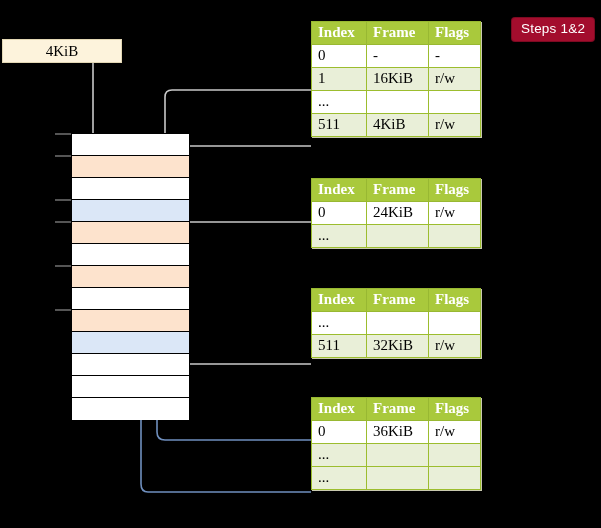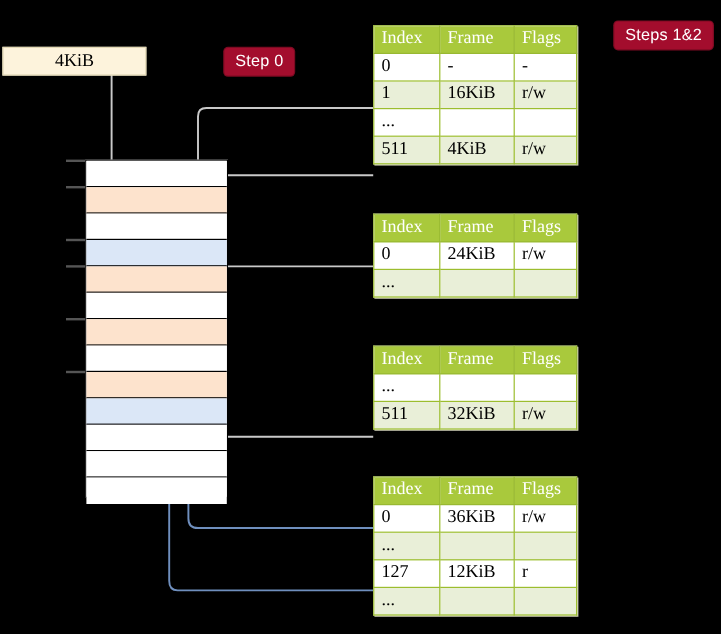--- a/index.html
+++ b/index.html
@@ -71,21 +71,21 @@
     font-size:15px;
     padding:2px 6px 3px 6px;
     height:19px;
     text-align:left;
     vertical-align:middle;
     box-sizing:border-box;
   }
   .ptable th{
     background:#a9c93c;
     color:#ffffff;
-    font-weight:normal;
+    font-weight:bold;
     border:1px solid #98b832;
   }
   .ptable tr.alt td{background:#e9efd8;}
   .ptable tr.plain td{background:#ffffff;}
   .ptable td.hl{background:#f7f7a6;}
   .col-idx{width:55px;}
   .col-frm{width:62px;}
   .col-flg{width:52px;}
 
   
@@ -122,21 +122,20 @@
     <path d="M190,222 L311,222" stroke="#c9c9c9" stroke-width="1.6" fill="none"></path>
     <path d="M190,222 L178,222 Q172,222 172,229 L172,262" stroke="#c9c9c9" stroke-width="1.6" fill="none" marker-end="url(#ag-down)"></path>
 
     <path d="M311,364 L170,364 Q160,364 160,356 L160,312" stroke="#c9c9c9" stroke-width="1.6" fill="none" marker-end="url(#ag-up)"></path>
 
     <path d="M311,440 L165,440 Q157,440 157,432 L157,332" stroke="#6f8fbe" stroke-width="1.6" fill="none" marker-end="url(#ab-up)"></path>
 
     <path d="M311,492 L148,492 Q141,492 141,484 L141,215" stroke="#6f8fbe" stroke-width="1.6" fill="none" marker-end="url(#ab-up)"></path>
   </svg>
 
-  <div class="badge" style="left:187px;top:40px;">Step 0</div>
   <div class="badge" style="left:512px;top:18px;">Steps 1&amp;2</div>
 
   <div class="pagebox" style="left:2px;top:39px;width:118px;">4KiB</div>
 
   <div class="tick" style="top:133px;"></div>
   <div class="tick" style="top:155px;"></div>
   <div class="tick" style="top:199px;"></div>
   <div class="tick" style="top:221px;"></div>
   <div class="tick" style="top:265px;"></div>
   <div class="tick" style="top:309px;"></div>
@@ -245,25 +244,20 @@
       <tr class="plain">
         <td>0</td>
         <td>36KiB</td>
         <td>r/w</td>
       </tr>
       <tr class="alt">
         <td>...</td>
         <td></td>
         <td></td>
       </tr>
-      <tr class="plain">
-        <td>127</td>
-        <td>12KiB</td>
-        <td>r</td>
-      </tr>
       <tr class="alt">
         <td>...</td>
         <td></td>
         <td></td>
       </tr>
     </tbody>
   </table>
 
 </div>
 

